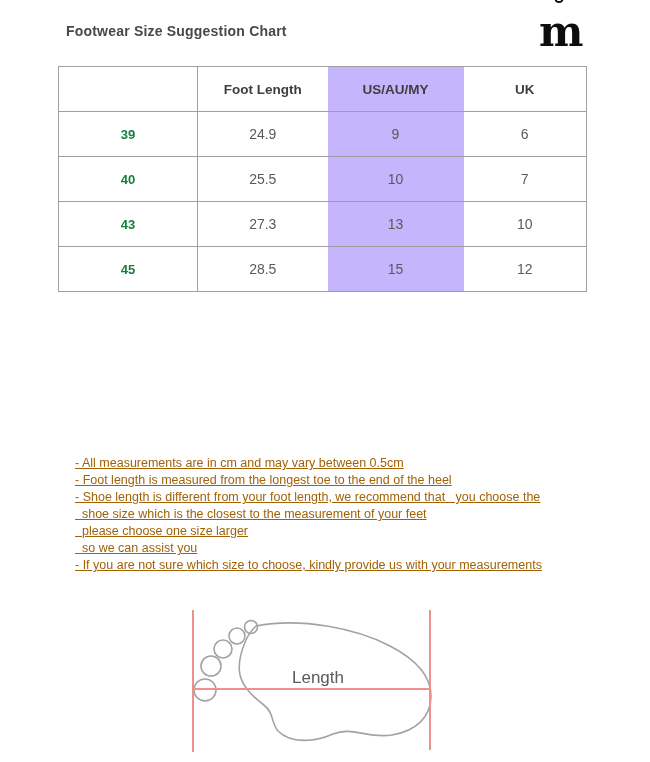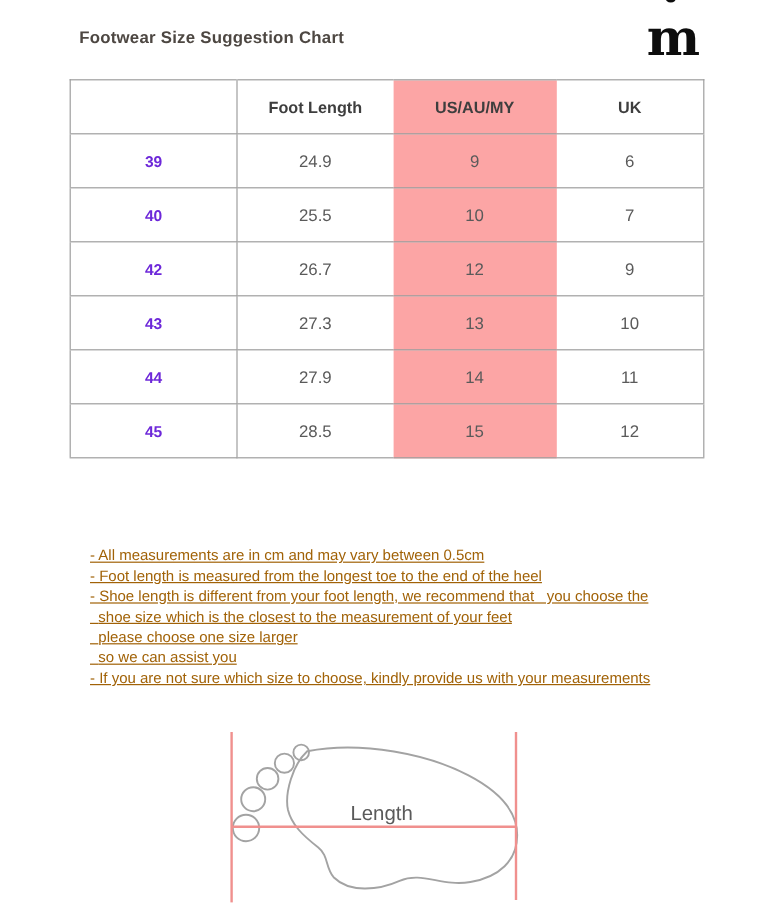--- a/index.html
+++ b/index.html
@@ -49,23 +49,23 @@
     height: 44px;
     border-bottom: 1px solid #9f9f9f;
     text-align: center; vertical-align: middle;
     padding: 0;
     margin-top: 39px;
   }
   table.size-table .first-col { border-right: 1px solid #9f9f9f; }
   table.size-table th {
     font-size: 13.5px; font-weight: bold; color: #3e3e3e;
   }
-  td.eu-size { font-size: 13px; font-weight: bold; color: #6d28d9; }
+  td.eu-size { font-size: 13px; font-weight: bold; color: #15803d; }
   td.val { font-size: 14px; color: #5a5a5a; }
-  .hl { background: #fca5a5; }
+  .hl { background: #c4b5fd; }
 
   
   .notes {
     position: absolute; left: 75px; top: 455px;
     font-size: 12.5px; line-height: 17px; color: #a16207; text-decoration: underline;
   }
   .note-line { white-space: pre-wrap; }
 
   
   .diagram {
@@ -110,36 +110,24 @@
       <td class="val hl">9</td>
       <td class="val">6</td>
     </tr>
     <tr>
       <td class="eu-size first-col">40</td>
       <td class="val">25.5</td>
       <td class="val hl">10</td>
       <td class="val">7</td>
     </tr>
     <tr>
-      <td class="eu-size first-col">42</td>
-      <td class="val">26.7</td>
-      <td class="val hl">12</td>
-      <td class="val">9</td>
-    </tr>
-    <tr>
       <td class="eu-size first-col">43</td>
       <td class="val">27.3</td>
       <td class="val hl">13</td>
       <td class="val">10</td>
-    </tr>
-    <tr>
-      <td class="eu-size first-col">44</td>
-      <td class="val">27.9</td>
-      <td class="val hl">14</td>
-      <td class="val">11</td>
     </tr>
     <tr>
       <td class="eu-size first-col">45</td>
       <td class="val">28.5</td>
       <td class="val hl">15</td>
       <td class="val">12</td>
     </tr>
   </tbody>
 </table>
 

